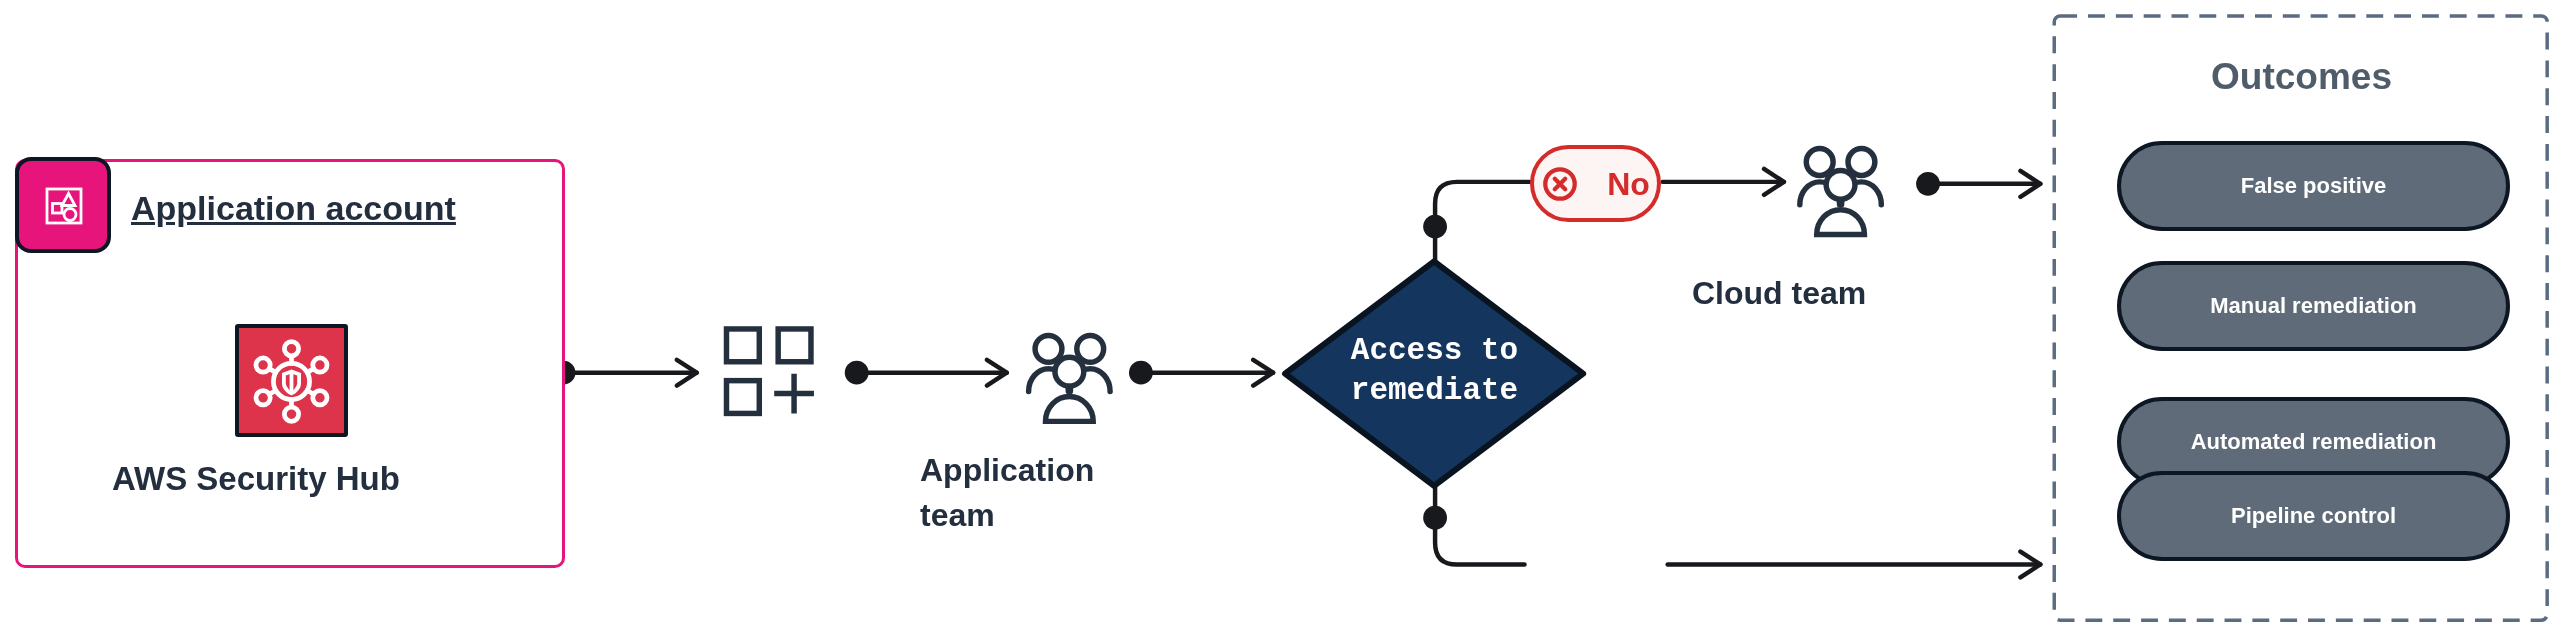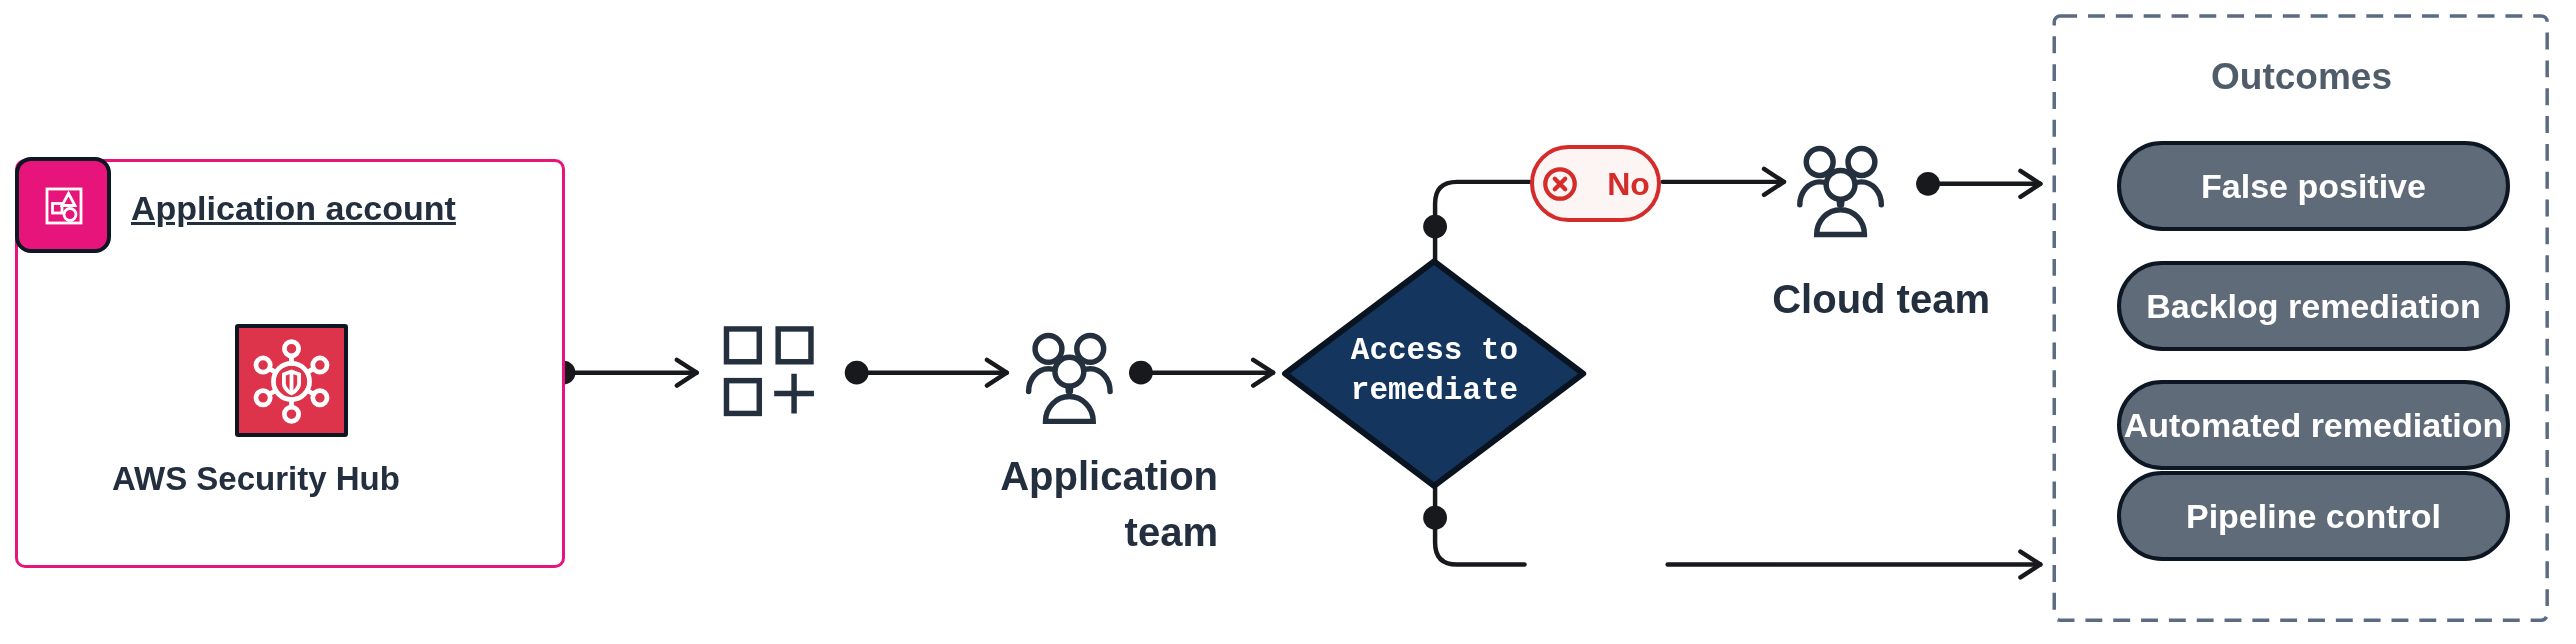--- a/index.html
+++ b/index.html
@@ -35,21 +35,21 @@
     background:var(--red); border:4px solid var(--pill-border); border-radius:3px;
     display:flex; align-items:center; justify-content:center;
   }
   .hub-label{
     left:112px; top:460px; width:350px; text-align:left;
     font-size:33px; font-weight:bold; color:var(--navy); white-space:nowrap;
   }
 
   
   .step-label{
-    text-align:right; font-size:40px; font-weight:bold; color:var(--navy);
+    text-align:left; font-size:32px; font-weight:bold; color:var(--navy);
     line-height:1.4; white-space:pre-line;
   }
   .backlog-label{left:618px; top:448px; width:298px;}
   .team-label{left:920px; top:448px; width:298px;}
   .cloud-label{left:1692px; top:271px; width:298px;}
 
   
   .diamond-label{
     left:1320px; top:331px; width:229px; text-align:center;
     font-size:31px; font-weight:bold; color:#ffffff; line-height:1.28; white-space:pre-line;font-family:Liberation Mono, monospace;
@@ -74,21 +74,21 @@
 
   
   .outcomes-title{
     left:2053px; top:56px; width:497px; text-align:center;
     font-size:37px; font-weight:bold; color:var(--title-gray); white-space:nowrap;
   }
   .outcome-pill{
     left:2117px; width:393px; height:90px; box-sizing:border-box;
     background:var(--slate-pill); border:4px solid var(--pill-border); border-radius:46px;
     display:flex; align-items:center; justify-content:center;
-    font-size:34px; font-weight:bold; color:#ffffff; white-space:nowrap;
+    font-size:22px; font-weight:bold; color:#ffffff; white-space:nowrap;
   }
 </style>
 </head>
 <body>
 
 <div class="canvas">
 
   <svg class="overlay" viewBox="0 0 2590 648">
     <defs>
       <marker id="arrow" markerUnits="userSpaceOnUse" markerWidth="34" markerHeight="38" refX="26" refY="17" orient="auto">
@@ -203,18 +203,18 @@
       <circle cx="20" cy="20" r="15.5" fill="none" stroke="#D42B2B" stroke-width="4.5"></circle>
       <path d="M14.5,14.5 L25.5,25.5 M25.5,14.5 L14.5,25.5" stroke="#D42B2B" stroke-width="4.5" stroke-linecap="round" fill="none"></path>
     </svg>
     <span class="branch-text">No</span>
   </div>
 
 
   <div class="abs outcomes-title">Outcomes</div>
 
   <div class="abs outcome-pill" style="top:141px;">False positive</div>
-  <div class="abs outcome-pill" style="top:261px;">Backlog remediation</div>
-  <div class="abs outcome-pill" style="top:380px;">Automated remediation</div>
+  <div class="abs outcome-pill" style="top:261px;">Manual remediation</div>
+  <div class="abs outcome-pill" style="top:397px;">Automated remediation</div>
   <div class="abs outcome-pill" style="top:471px;">Pipeline control</div>
 
 </div>
 
 
 </body></html>

